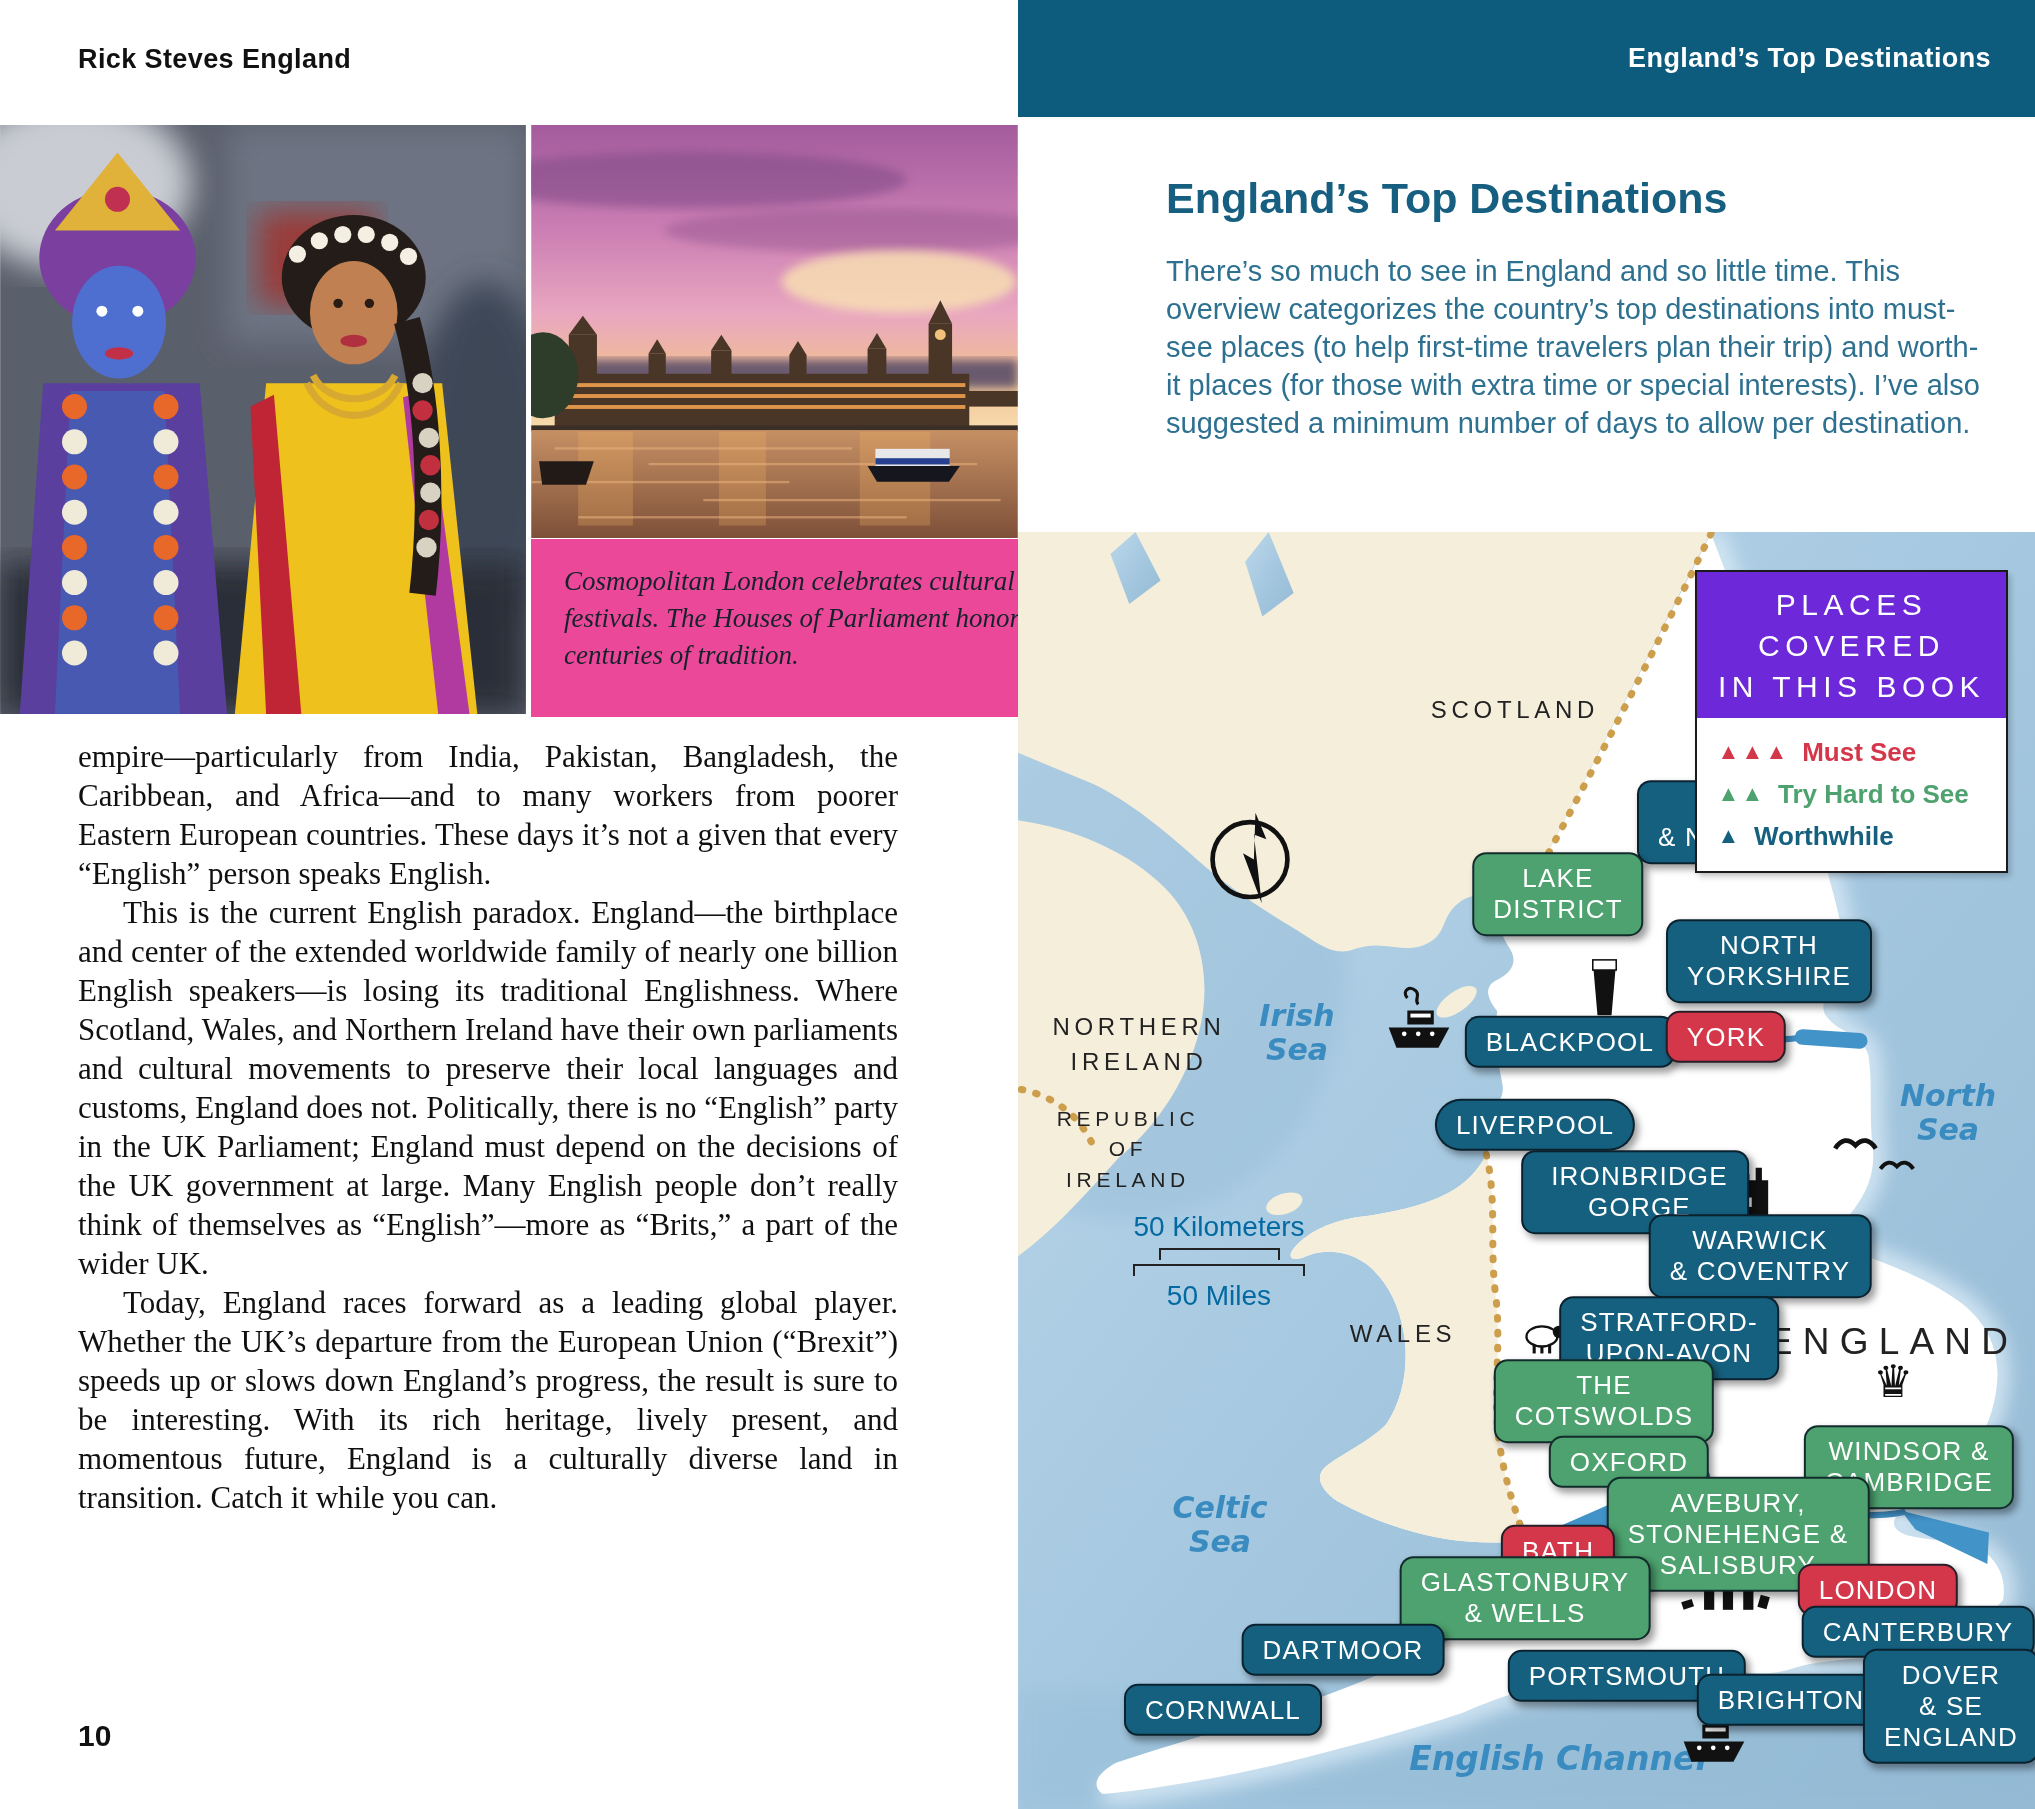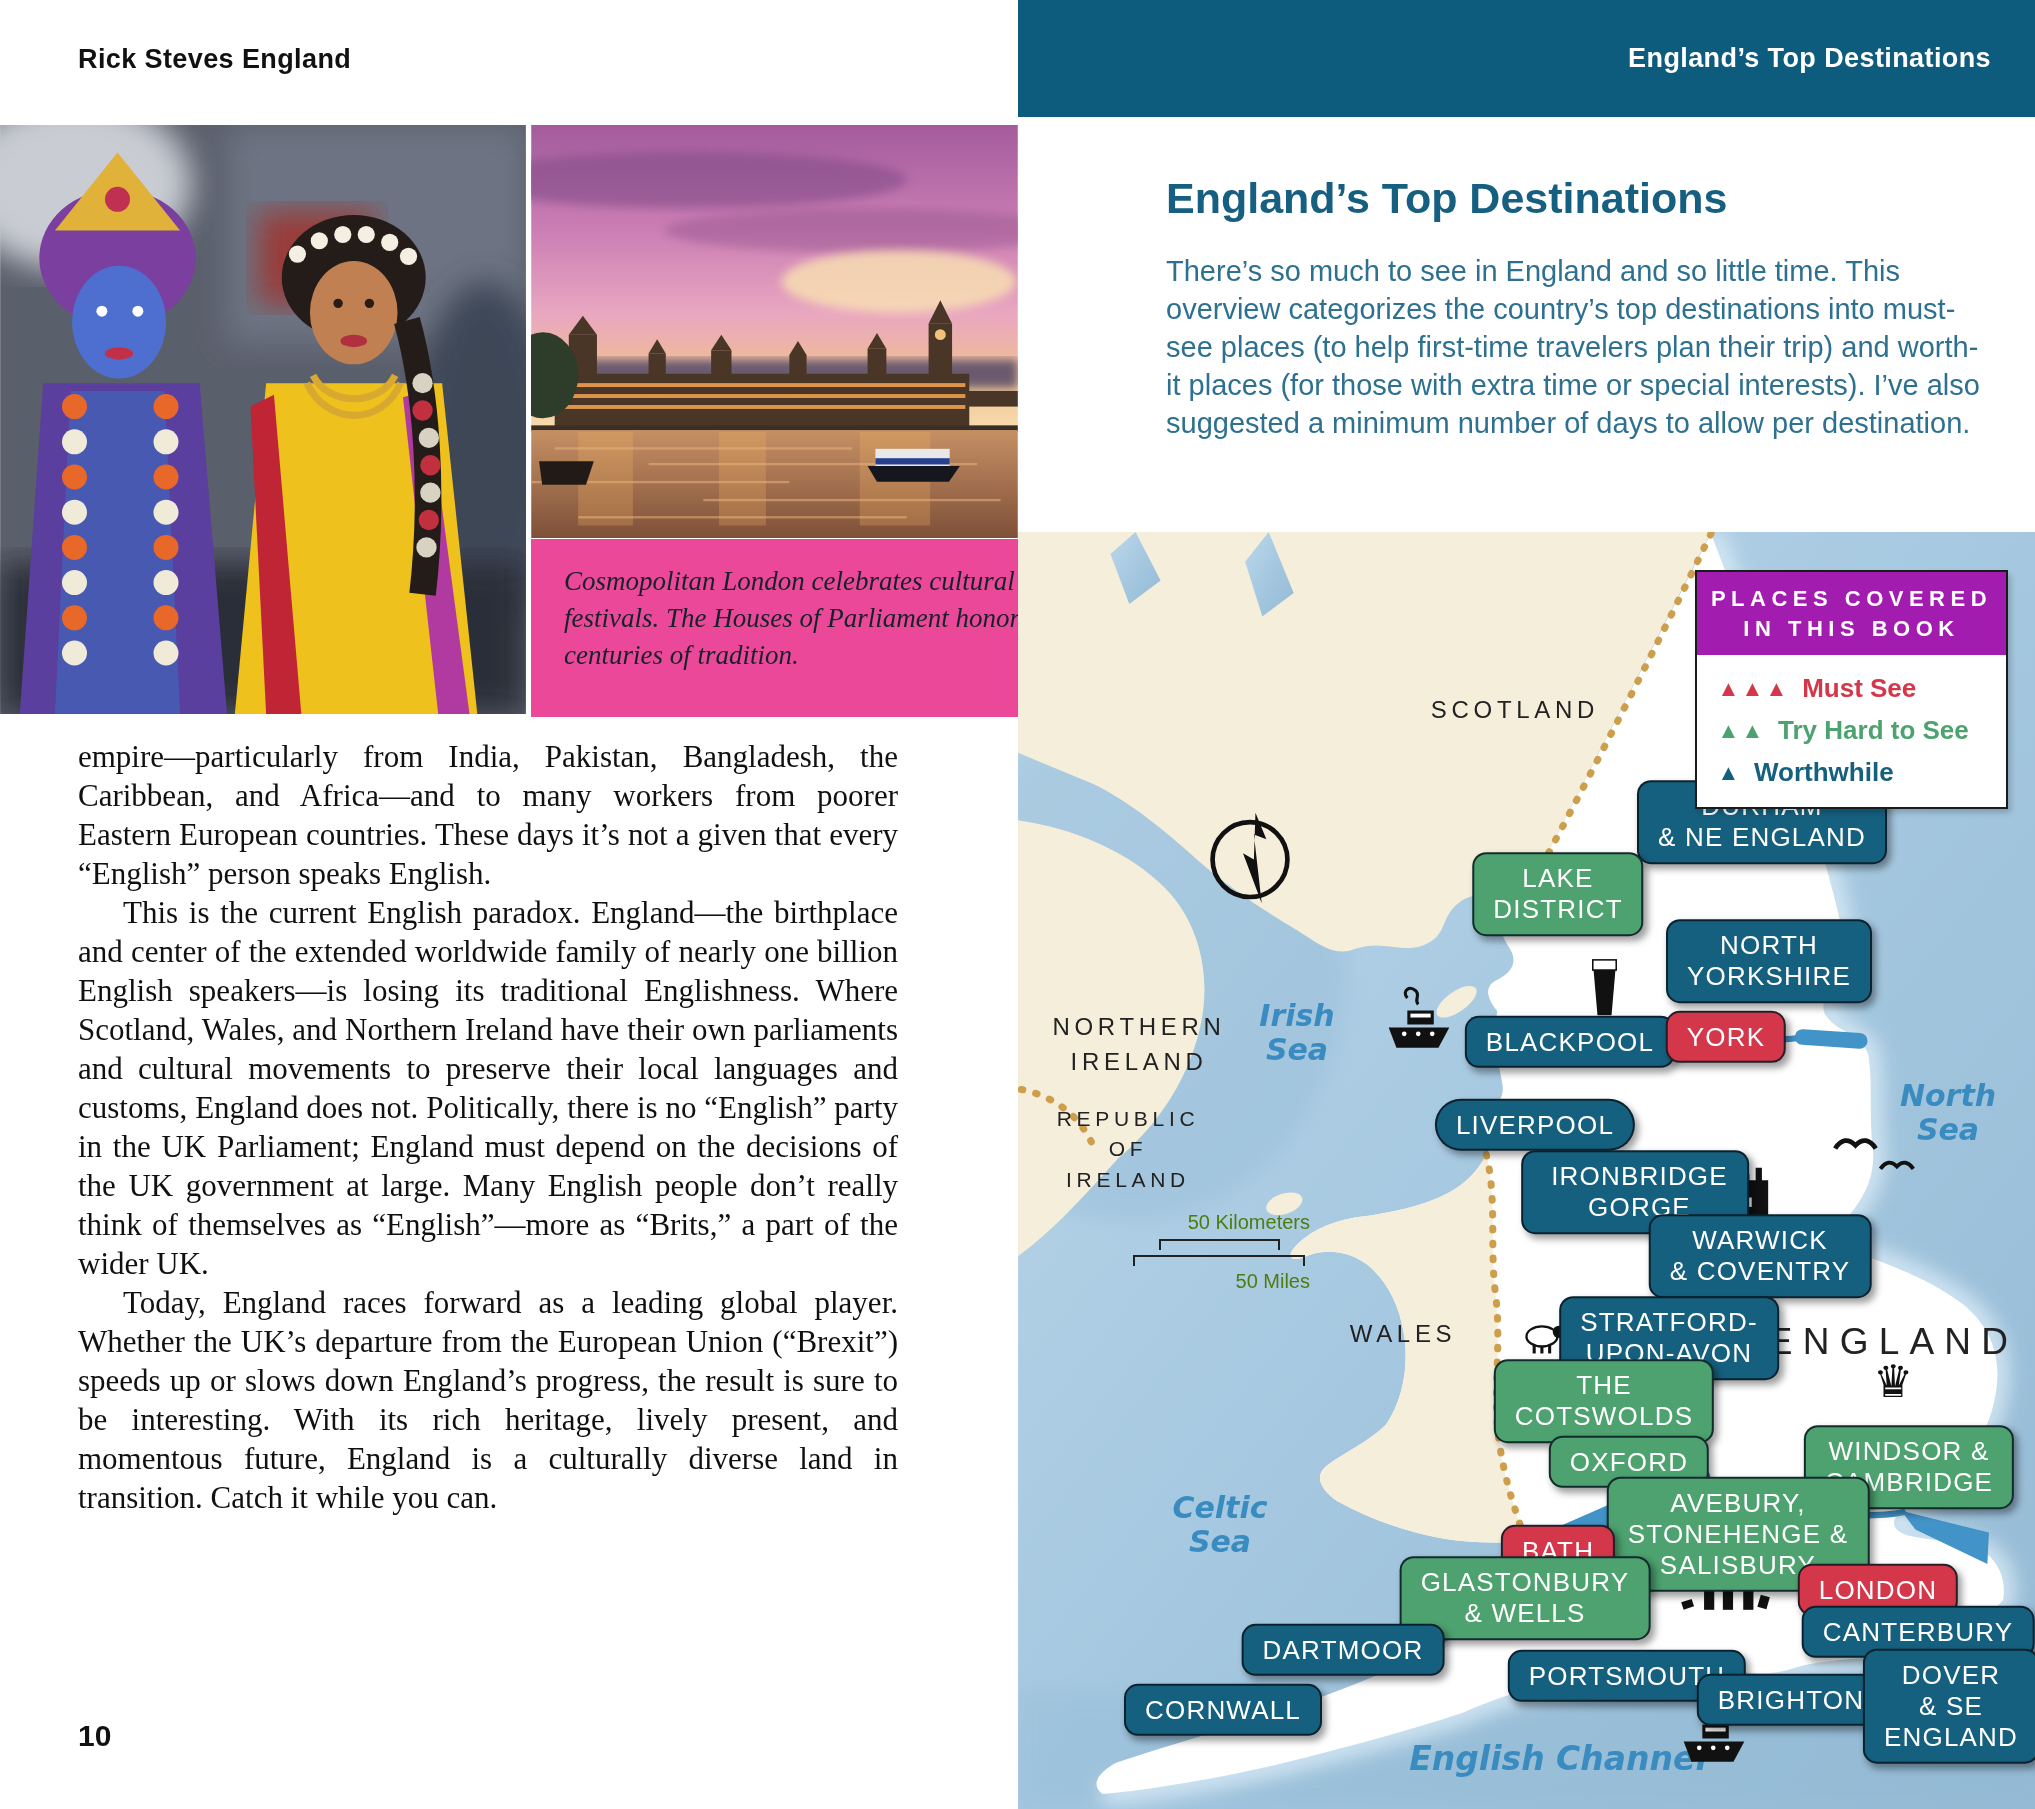--- a/index.html
+++ b/index.html
@@ -52,31 +52,31 @@
   .sea-label{position:absolute;transform:translate(-50%,-50%);white-space:pre-line;
              text-align:center;color:#3a8cc0;font-style:italic;font-weight:bold;
              line-height:1.12;z-index:12;font-family:"DejaVu Sans",sans-serif;}
 
   .map-icon{position:absolute;z-index:20;}
 
   
   .legend{position:absolute;left:677px;top:38px;width:313px;background:#fff;
           border:2.3px solid #1b1b1b;box-sizing:border-box;z-index:40;
           box-shadow:3.1px 3.9px 6.3px rgba(0,0,0,.22);}
-  .legend-header{background:#a21caf;color:#fff;text-align:center;font-weight:bold;
-                 font-size:22px;letter-spacing:5.5px;padding:11.7px 0 10.2px;line-height:1.38;
+  .legend-header{background:#6d28d9;color:#fff;text-align:center;font-weight:normal;
+                 font-size:30px;letter-spacing:5.5px;padding:11.7px 0 10.2px;line-height:1.38;
                  white-space:pre-line;}
   .legend-body{padding:12.5px 6.3px 7.8px 20.4px;}
   .legend-row{display:flex;align-items:center;margin:6.3px 0 11px;}
   .legend-sym{font-size:22px;letter-spacing:2.3px;margin-right:12.5px;line-height:1;}
   .legend-lab{font-size:26px;font-weight:bold;}
 
   
-  .scale{position:absolute;left:110px;top:678px;width:182px;text-align:right;
-         color:#4d7c0f;font-size:20px;z-index:12;line-height:1.2;}
+  .scale{position:absolute;left:110px;top:678px;width:182px;text-align:center;
+         color:#0369a1;font-size:28px;z-index:12;line-height:1.2;}
   .scale .bar1{width:117px;height:9.4px;margin:4.7px auto 4.7px;
                border-top:2.3px solid #222;border-left:2.3px solid #222;border-right:2.3px solid #222;}
   .scale .bar2{width:168px;height:9.4px;margin:0 auto 3.1px;
                border-top:2.3px solid #222;border-left:2.3px solid #222;border-right:2.3px solid #222;}
 </style>
 </head>
 <body>
 
 <div class="book-title">Rick Steves England</div>
 

